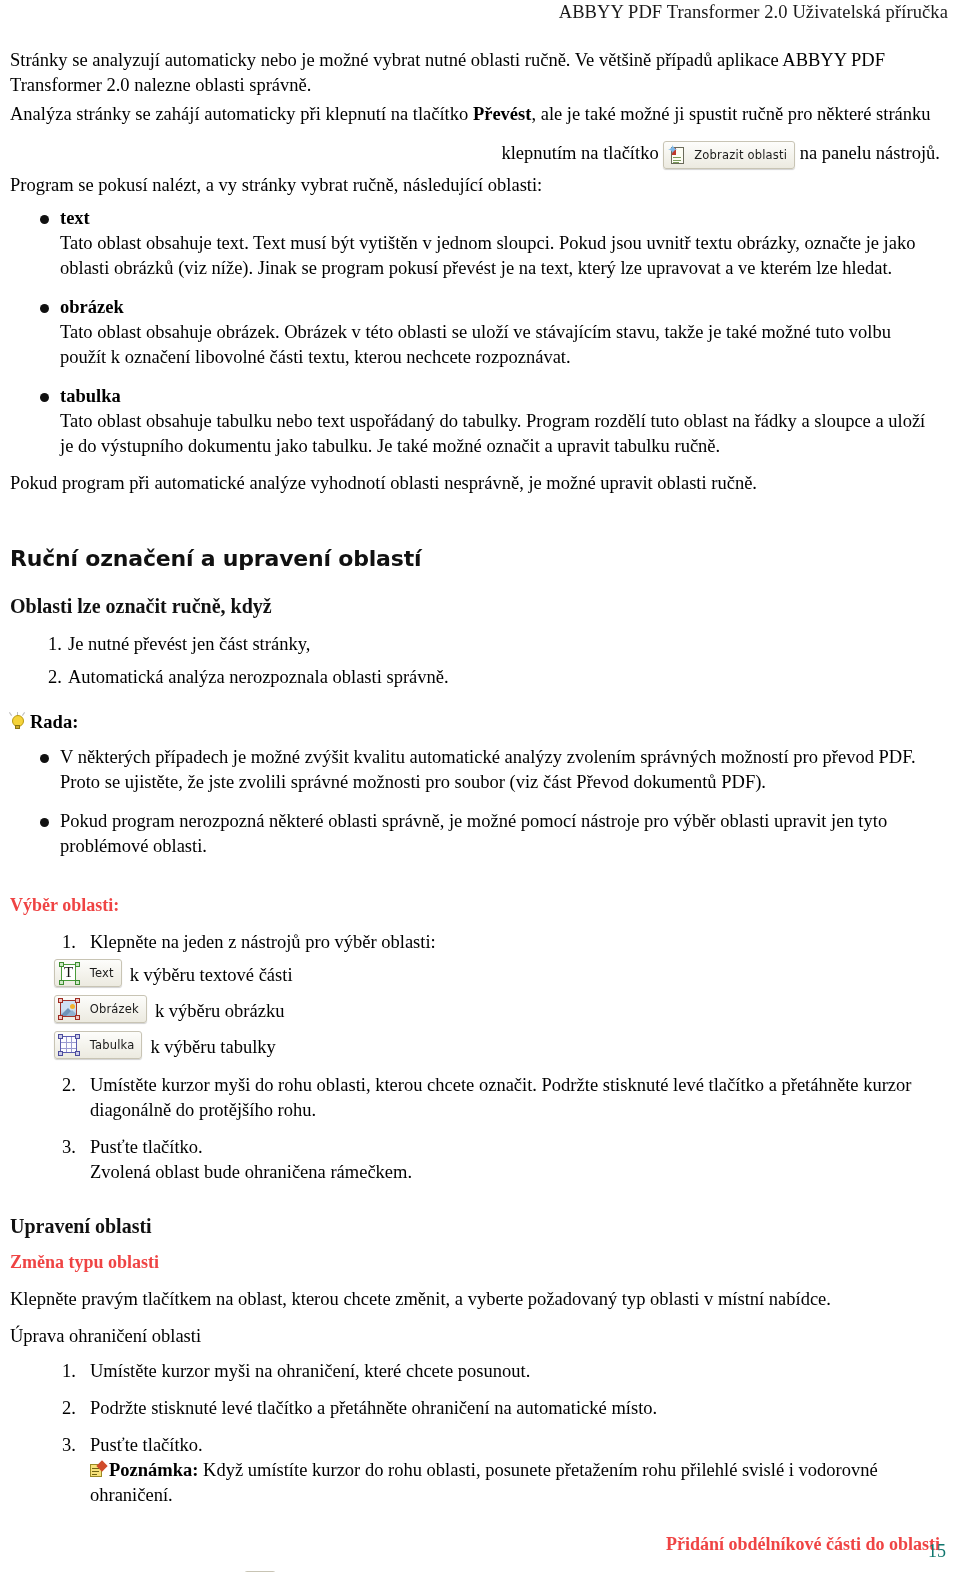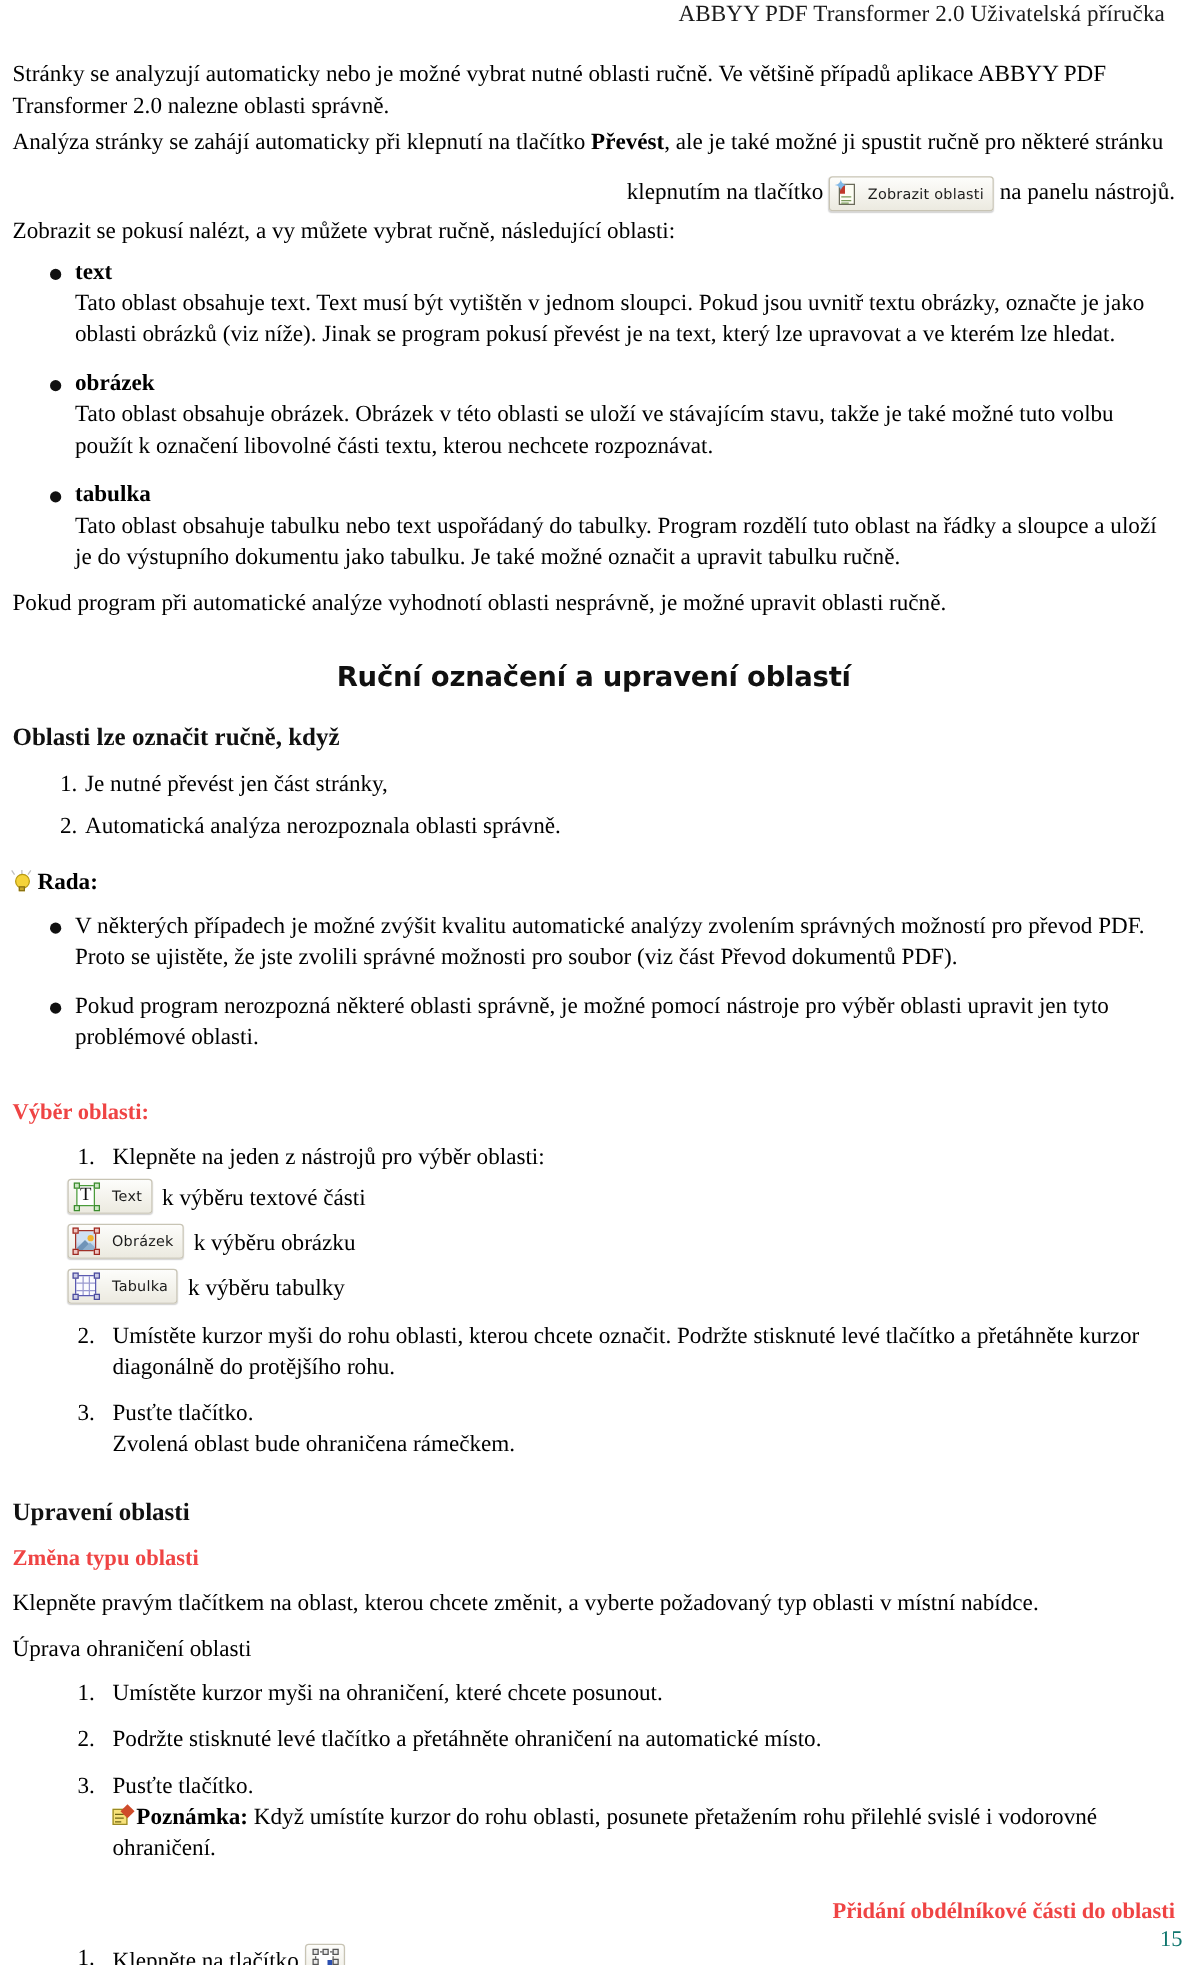--- a/index.html
+++ b/index.html
@@ -15,21 +15,21 @@
     position:relative;
     width:960px;
     height:1572px;
     box-sizing:border-box;
     padding:0;
     overflow:hidden;
   }
   .header{
     position:absolute;
     top:2px;
-    right:28px;
+    right:12px;
     font-family:"Liberation Serif", serif;
     font-size:18.5px;
     color:#1a1a1a;
     letter-spacing:0.1px;
     white-space:nowrap;
   }
   .body-area{
     position:absolute;
     left:10px;
     top:48px;
@@ -292,40 +292,40 @@
     <p class="para">Stránky se analyzují automaticky nebo je možné vybrat nutné oblasti ručně. Ve většině případů aplikace ABBYY PDF Transformer 2.0 nalezne oblasti správně.</p>
 
     <p class="para" style="margin-top:4px;">
       <span>Analýza stránky se zahájí automaticky při klepnutí na tlačítko </span><b class="bold">Převést</b><span>, ale je také možné ji spustit ručně pro některé stránku</span>
     </p>
 
     <p class="para" style="margin-top:14px;text-align:right;">
       <span>klepnutím na tlačítko </span><span class="tb-btn"><span class="tb-ico ico-doc"><span class="sheet"></span><span class="band"></span><span class="ln" style="top:13px;"></span><span class="ln" style="top:15.5px;"></span><span class="ln" style="top:18px;width:6px;"></span><span class="spark">✦</span></span><span class="lbl">Zobrazit oblasti</span></span><span> na panelu nástrojů.</span>
     </p>
 
-    <p class="para" style="margin-top:4px;">Zobrazit se pokusí nalézt, a vy můžete vybrat ručně, následující oblasti:</p>
+    <p class="para" style="margin-top:4px;">Program se pokusí nalézt, a vy stránky vybrat ručně, následující oblasti:</p>
 
     <ul class="disc" style="margin-top:8px;">
       <li>
         <span class="li-term">text</span>
         <span class="li-desc">Tato oblast obsahuje text. Text musí být vytištěn v jednom sloupci. Pokud jsou uvnitř textu obrázky, označte je jako oblasti obrázků (viz níže). Jinak se program pokusí převést je na text, který lze upravovat a ve kterém lze hledat.</span>
       </li>
       <li style="margin-top:14px;">
         <span class="li-term">obrázek</span>
         <span class="li-desc">Tato oblast obsahuje obrázek. Obrázek v této oblasti se uloží ve stávajícím stavu, takže je také možné tuto volbu použít k označení libovolné části textu, kterou nechcete rozpoznávat.</span>
       </li>
       <li style="margin-top:14px;">
         <span class="li-term">tabulka</span>
         <span class="li-desc">Tato oblast obsahuje tabulku nebo text uspořádaný do tabulky. Program rozdělí tuto oblast na řádky a sloupce a uloží je do výstupního dokumentu jako tabulku. Je také možné označit a upravit tabulku ručně.</span>
       </li>
     </ul>
 
     <p class="para" style="margin-top:12px;">Pokud program při automatické analýze vyhodnotí oblasti nesprávně, je možné upravit oblasti ručně.</p>
 
-    <h1 class="h-main" style="margin-top:34px;text-align:center;">Ruční označení a upravení oblastí</h1>
+    <h1 class="h-main" style="margin-top:50px;">Ruční označení a upravení oblastí</h1>
 
     <h2 class="h-sub" style="margin-top:24px;">Oblasti lze označit ručně, když</h2>
 
     <ol class="num i1" style="margin-top:14px;">
       <li>Je nutné převést jen část stránky,</li>
       <li>Automatická analýza nerozpoznala oblasti správně.</li>
     </ol>
 
     <p class="tipline" style="margin-top:22px;">
       <span class="bulb">

